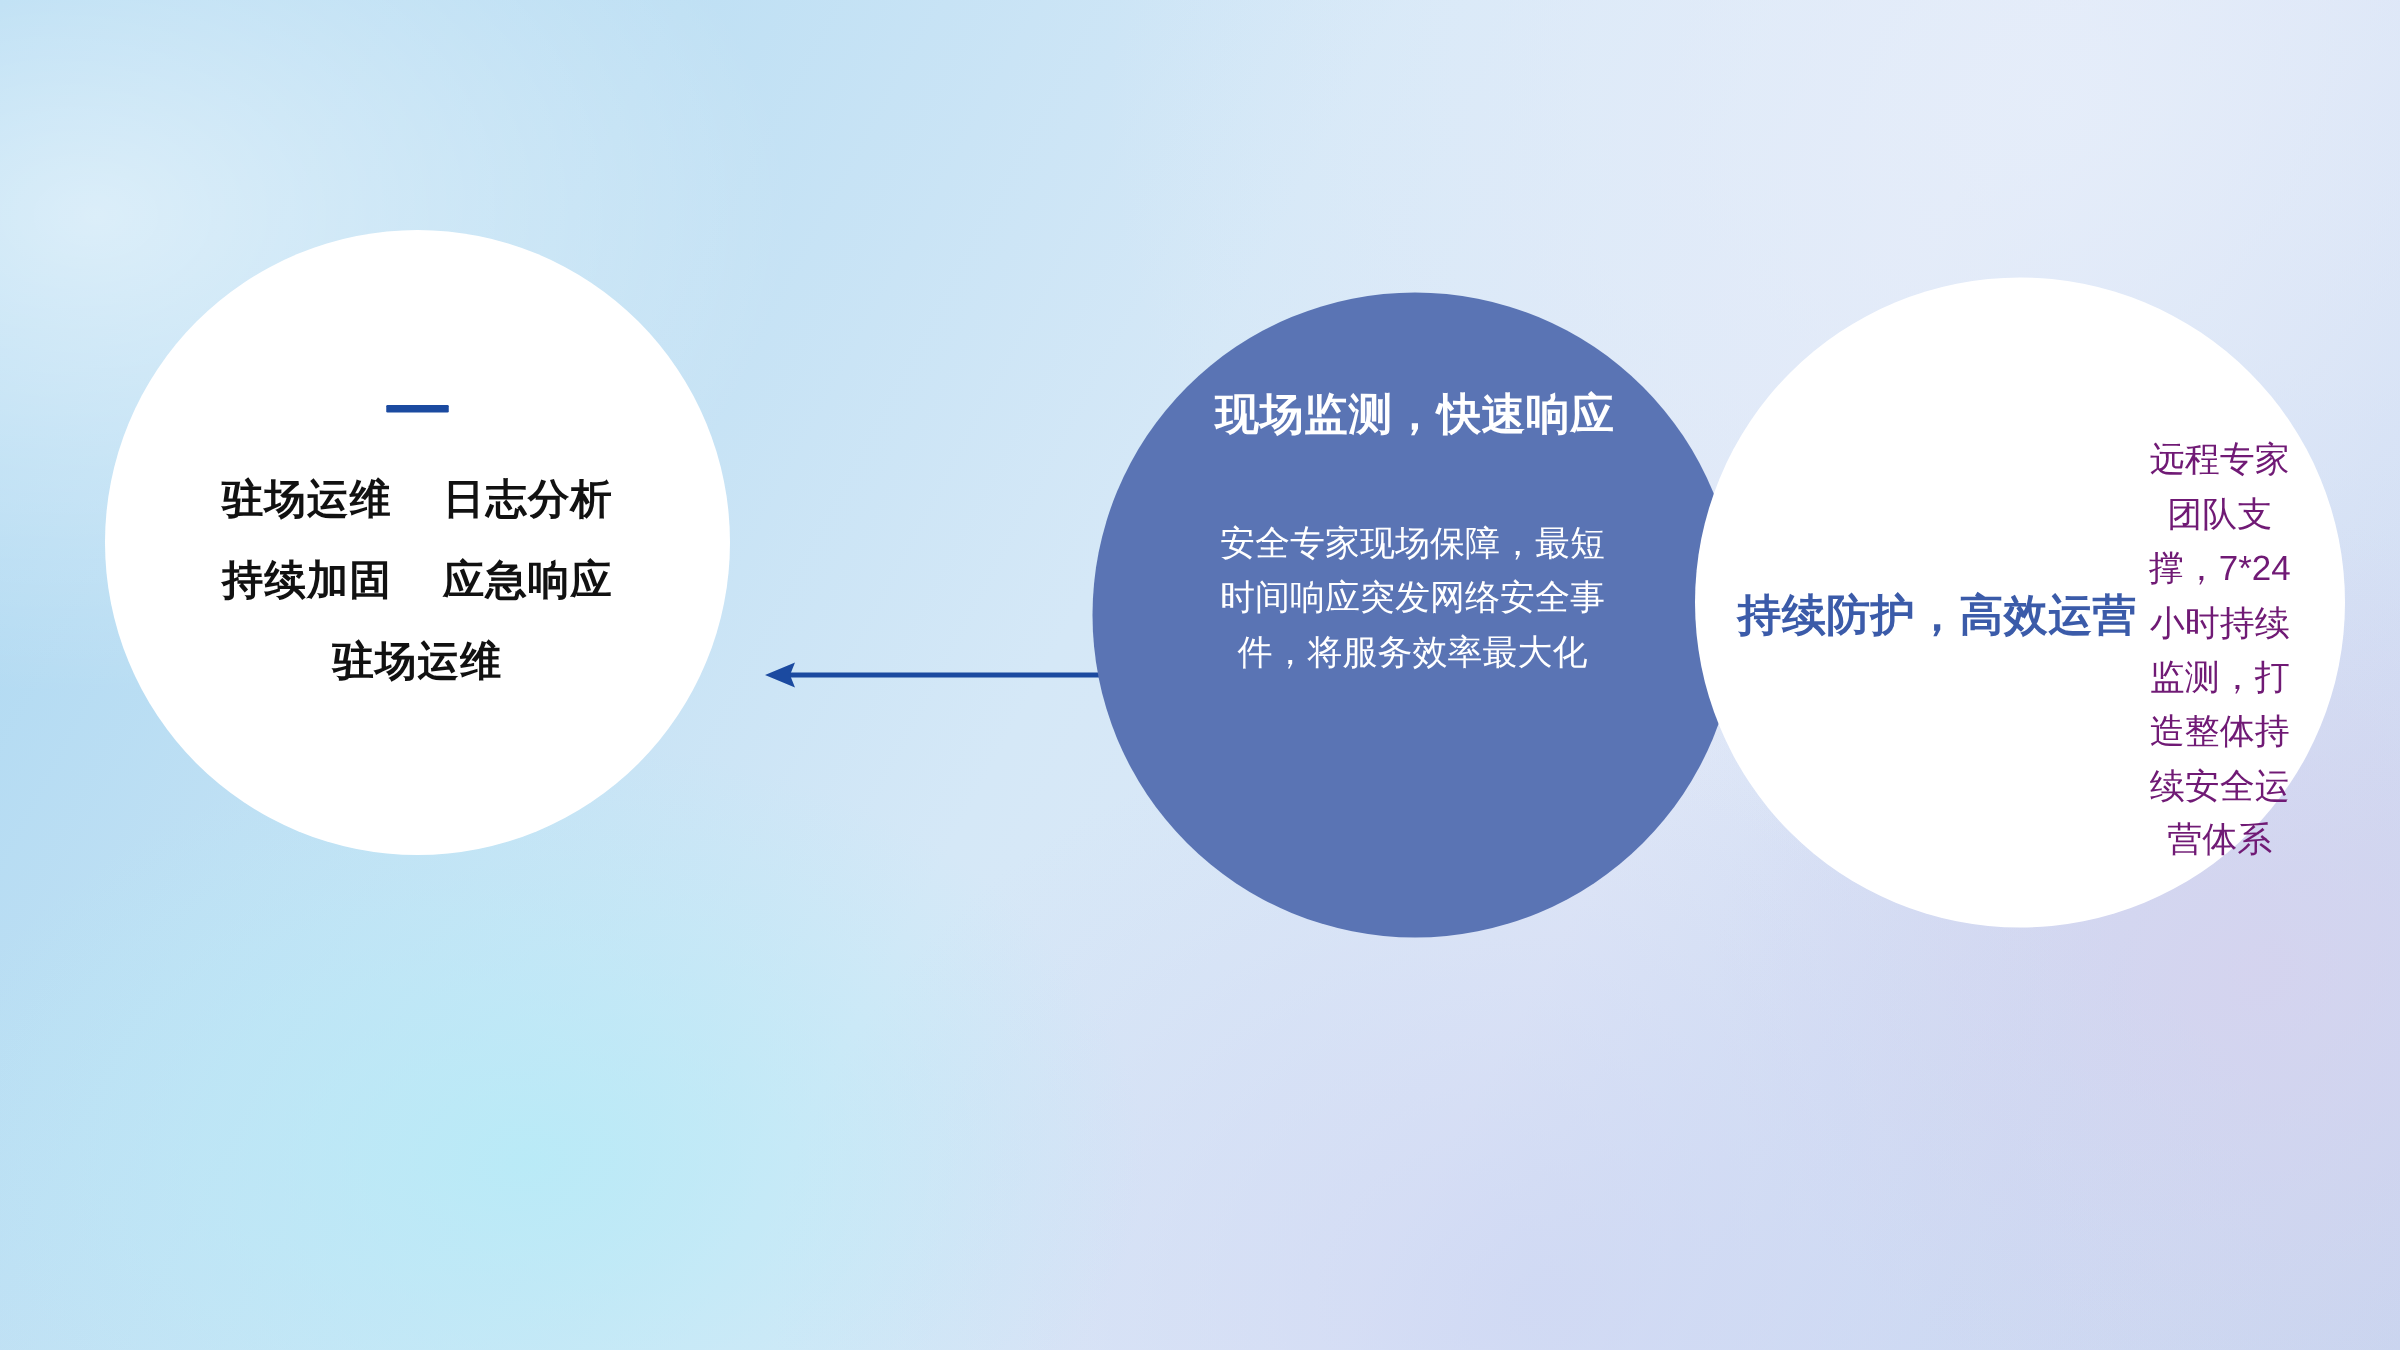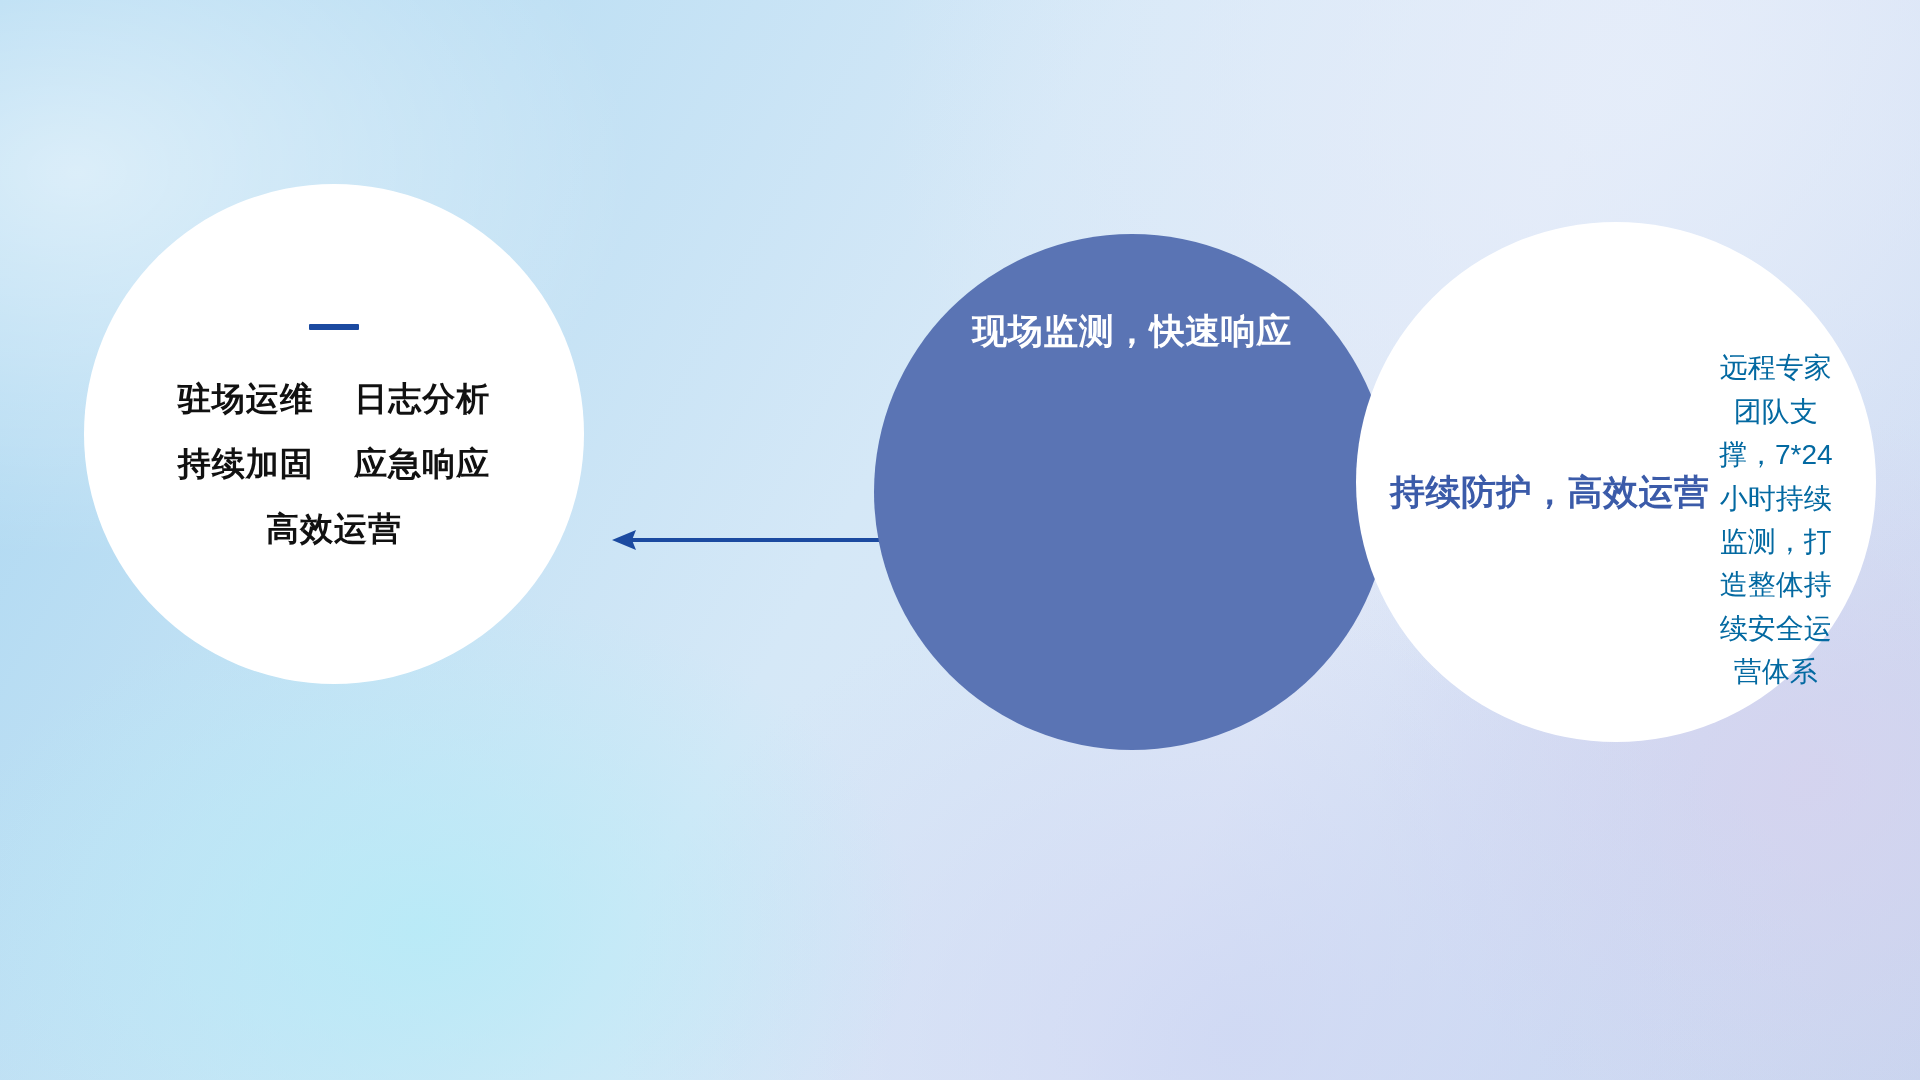--- a/index.html
+++ b/index.html
@@ -69,53 +69,54 @@
   #right-inner{
     position:absolute; left:0; top:0; width:100%; height:100%;
     display:flex; flex-direction:row; align-items:center;
     padding:76px 34px 0 34px;
   }
   #right-title{
     color:#3b5ba9; font-weight:bold; font-size:35px;
     letter-spacing:0.5px; white-space:pre; margin-bottom:56px;
   }
   #right-body{
-    color:#0369a1; font-size:28px; line-height:1.55;
+    color:#701a75; font-size:28px; line-height:1.55;
     text-align:center; width:412px;
   }
 
   
   #arrow{
     position:absolute; left:610px; top:525px; width:290px; height:30px;
   }
 </style>
 </head>
 <body>
 
 <div id="stage">
 
   <div id="left-circle" class="circle">
     <div id="left-inner">
       <div id="left-dash"></div>
       <div class="left-line">驻场运维    日志分析</div>
       <div class="left-line">持续加固    应急响应</div>
-      <div class="left-line">高效运营</div>
+      <div class="left-line">驻场运维</div>
     </div>
   </div>
 
   <div id="arrow">
     <svg width="290" height="30" viewBox="0 0 290 30" xmlns="http://www.w3.org/2000/svg">
       <line x1="288" y1="15" x2="16" y2="15" stroke="#1b4aa0" stroke-width="4"></line>
       <polygon points="2,15 26,5 22,15 26,25" fill="#1b4aa0"></polygon>
     </svg>
   </div>
 
   <div id="mid-circle" class="circle">
     <div id="mid-inner">
       <div id="mid-title">现场监测，快速响应</div>
+      <div id="mid-body">安全专家现场保障，最短时间响应突发网络安全事件，将服务效率最大化</div>
     </div>
   </div>
 
   <div id="right-circle" class="circle">
     <div id="right-inner">
       <div id="right-title">持续防护，高效运营</div>
       <div id="right-body">远程专家团队支撑，7*24小时持续监测，打造整体持续安全运营体系</div>
     </div>
   </div>
 

